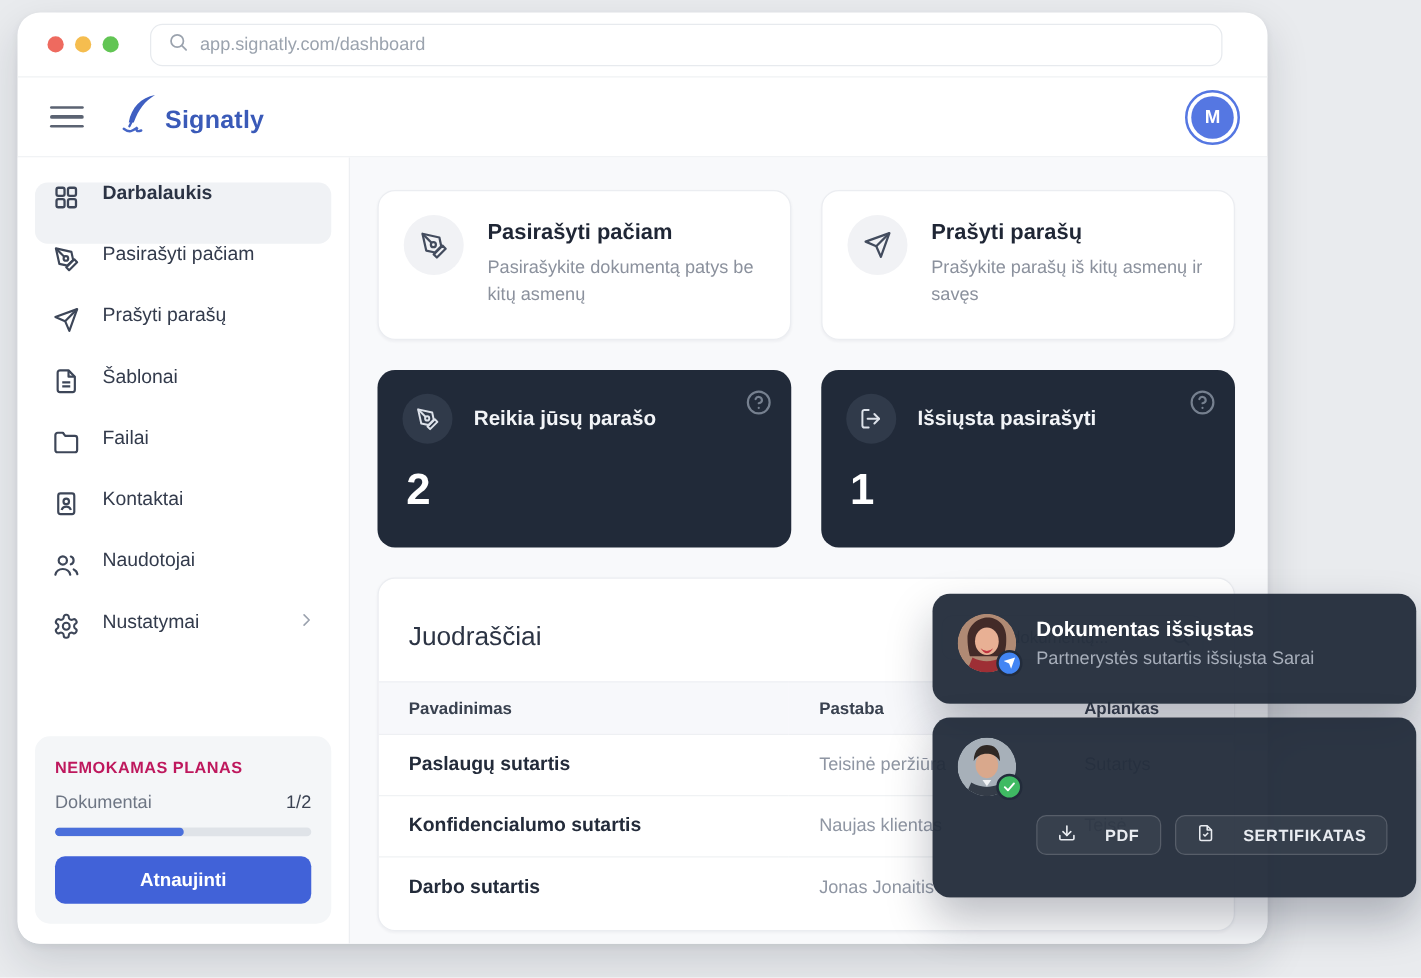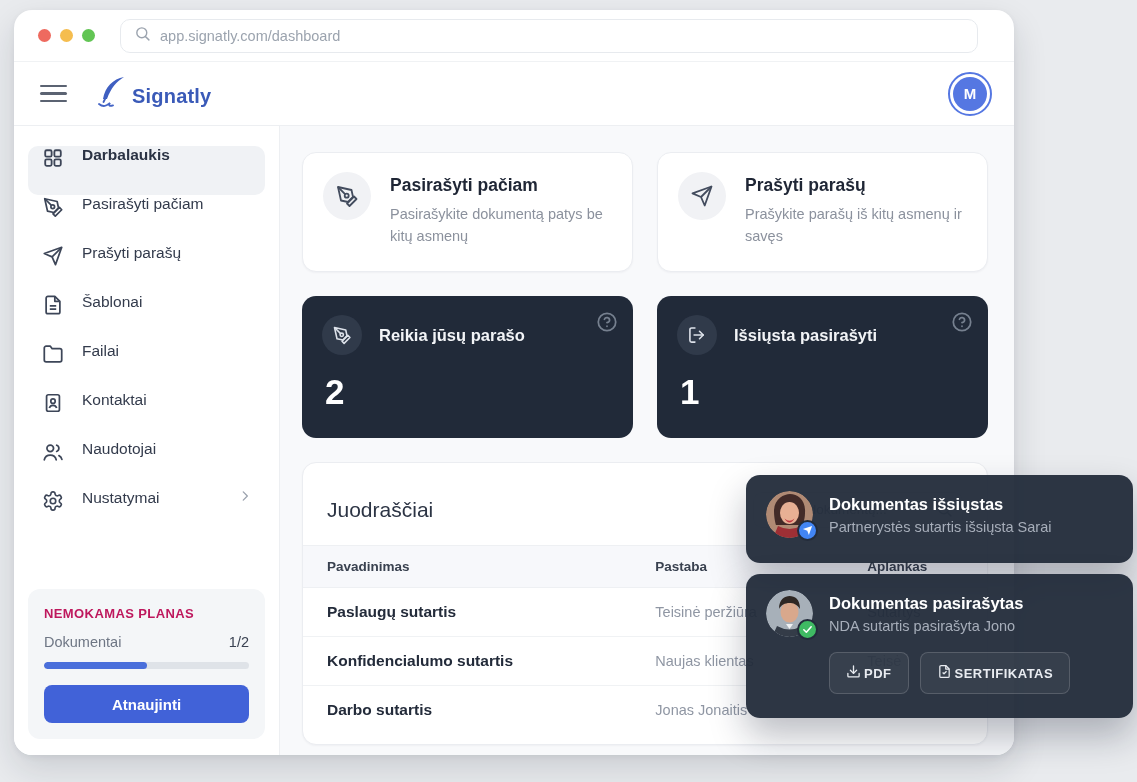--- a/index.html
+++ b/index.html
@@ -139,21 +139,21 @@
   .t-badge{
     position:absolute; right:-5px; bottom:-3px; width:21px; height:21px; border-radius:50%;
     border:2.5px solid #232c3b; display:flex; align-items:center; justify-content:center;
   }
   .t-badge.blue{ background:#4285f4; }
   .t-badge.green{ background:#3fba63; }
   .t-title{ font-size:16.5px; font-weight:700; color:#fff; }
   .t-msg{ margin-top:5px; font-size:14.5px; color:#a7aeba; }
   .t-actions{ display:flex; gap:11px; margin-top:15px; margin-left:63px; }
   .t-btn{
-    display:inline-flex; align-items:center; gap:3px; height:42px; padding:0 16px;
+    display:inline-flex; align-items:center; gap:23px; height:32px; padding:0 16px;
     background:rgba(255,255,255,.05); border:1px solid rgba(255,255,255,.16); border-radius:8px;
     color:#e9ecf1; font-family:inherit; font-size:13px; font-weight:700; letter-spacing:.5px; cursor:pointer;
   }
 </style>
 </head>
 <body>
 
 <div class="stage">
   <div class="window">
 
@@ -461,24 +461,20 @@
             <path d="M6 47 L11 36 Q23.5 43 36 36 L41 47 Z" fill="#343c48"></path>
             <path d="M20 34 h7 l-3.5 5 Z" fill="#f0f2f4"></path>
           </g>
         </svg>
         <span class="t-badge green">
           <svg width="11" height="11" viewBox="0 0 24 24" fill="none" stroke="#fff" stroke-width="3.4" stroke-linecap="round" stroke-linejoin="round">
               <polyline points="4 12.5 9.5 18 20 6"></polyline>
             </svg>
         </span>
       </span>
-      <div>
-        <div class="t-title">Dokumentas pasirašytas</div>
-        <div class="t-msg">NDA sutartis pasirašyta Jono</div>
-      </div>
     </div>
     <div class="t-actions">
       <button class="t-btn">
         <span>
           <svg width="15" height="15" viewBox="0 0 24 24" fill="none" stroke="currentColor" stroke-width="2.1" stroke-linecap="round" stroke-linejoin="round">
               <path d="M21 15v4a1.5 1.5 0 0 1-1.5 1.5h-15A1.5 1.5 0 0 1 3 19v-4"></path>
               <polyline points="7 10 12 15 17 10"></polyline>
               <line x1="12" y1="15" x2="12" y2="3"></line>
             </svg>
         </span>

